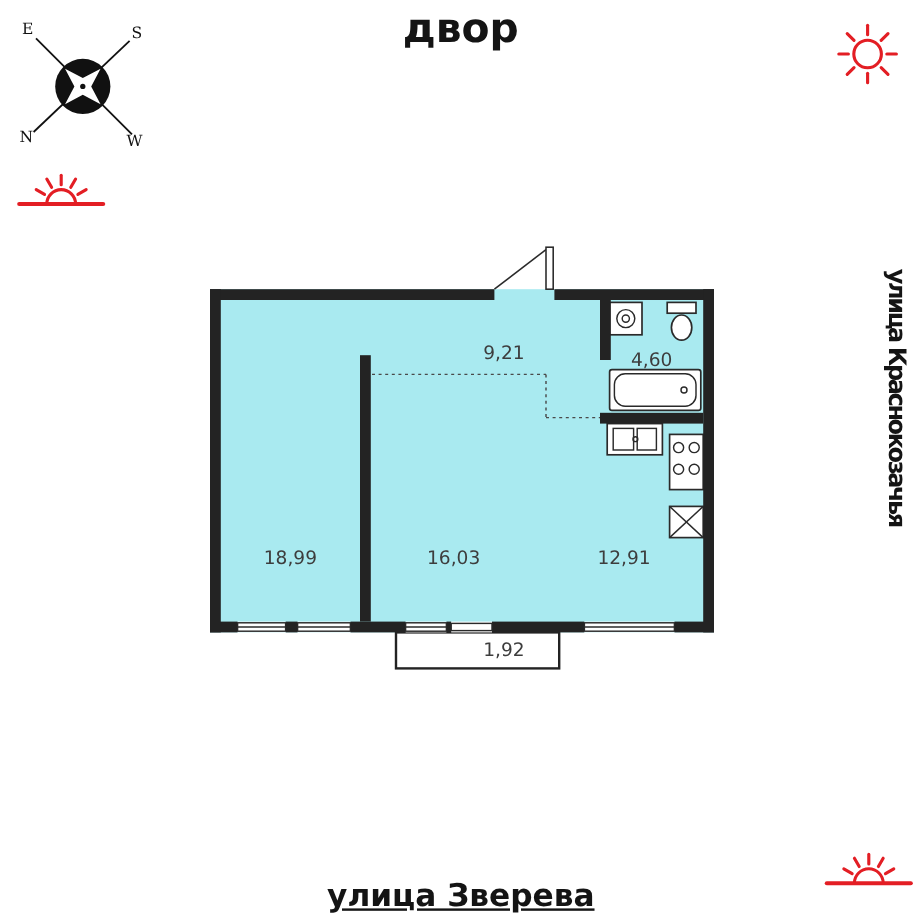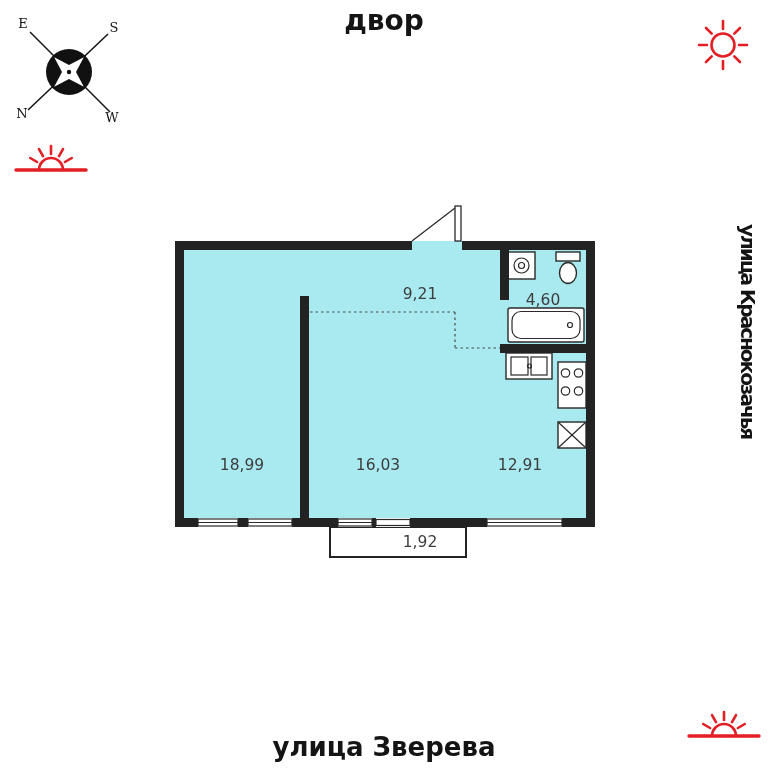--- a/index.html
+++ b/index.html
@@ -8,22 +8,22 @@
     --red:#e31e24;
     --label:#3d3d3d;
     --text:#141414;
   }
   html,body{margin:0;padding:0;background:#fff;}
   .canvas{
     position:relative;width:768px;height:768px;background:#ffffff;
     font-family:"DejaVu Sans", sans-serif;overflow:hidden;
   }
   .street{position:absolute;color:var(--text);font-weight:700;}
-  .street-top{top:4px;left:0;right:0;text-align:center;font-size:28px;}
-  .street-bottom{bottom:6px;left:0;right:0;text-align:center;font-size:26px;}
+  .street-top{top:4px;left:0;right:0;text-align:center;font-size:34px;}
+  .street-bottom{bottom:6px;left:0;right:0;text-align:center;font-size:26px;text-decoration:underline;}
   .street-right{
     top:224px;right:8px;
     writing-mode:vertical-rl;text-orientation:mixed;
     font-size:20px;letter-spacing:-2px;
   }
   .abs{position:absolute;}
   .room-label{
     font-family:"DejaVu Sans", sans-serif;
     font-size:15.5px;fill:var(--label);text-anchor:middle;
   }

